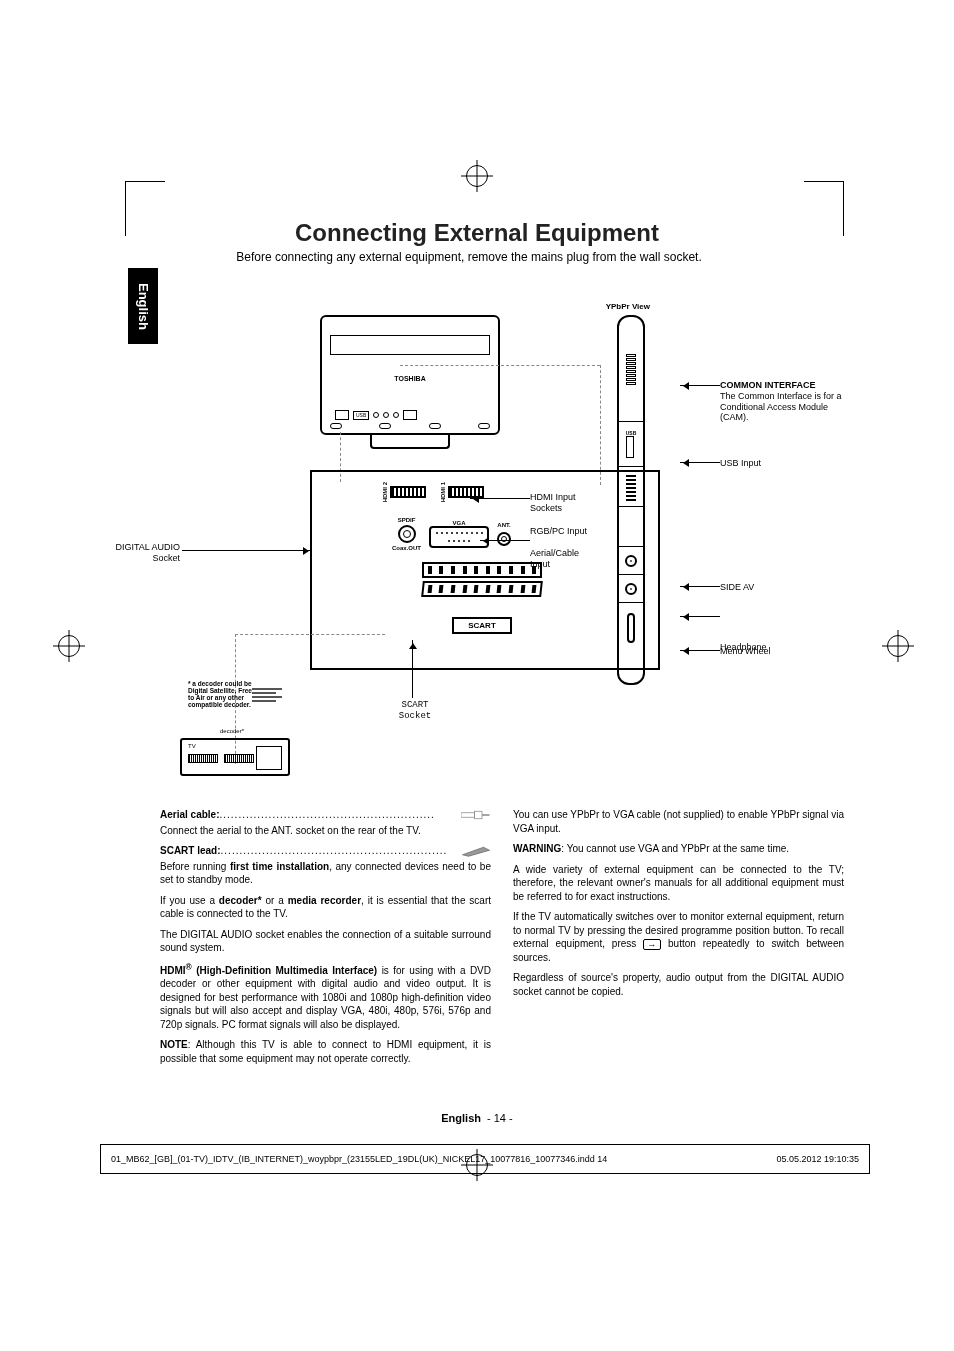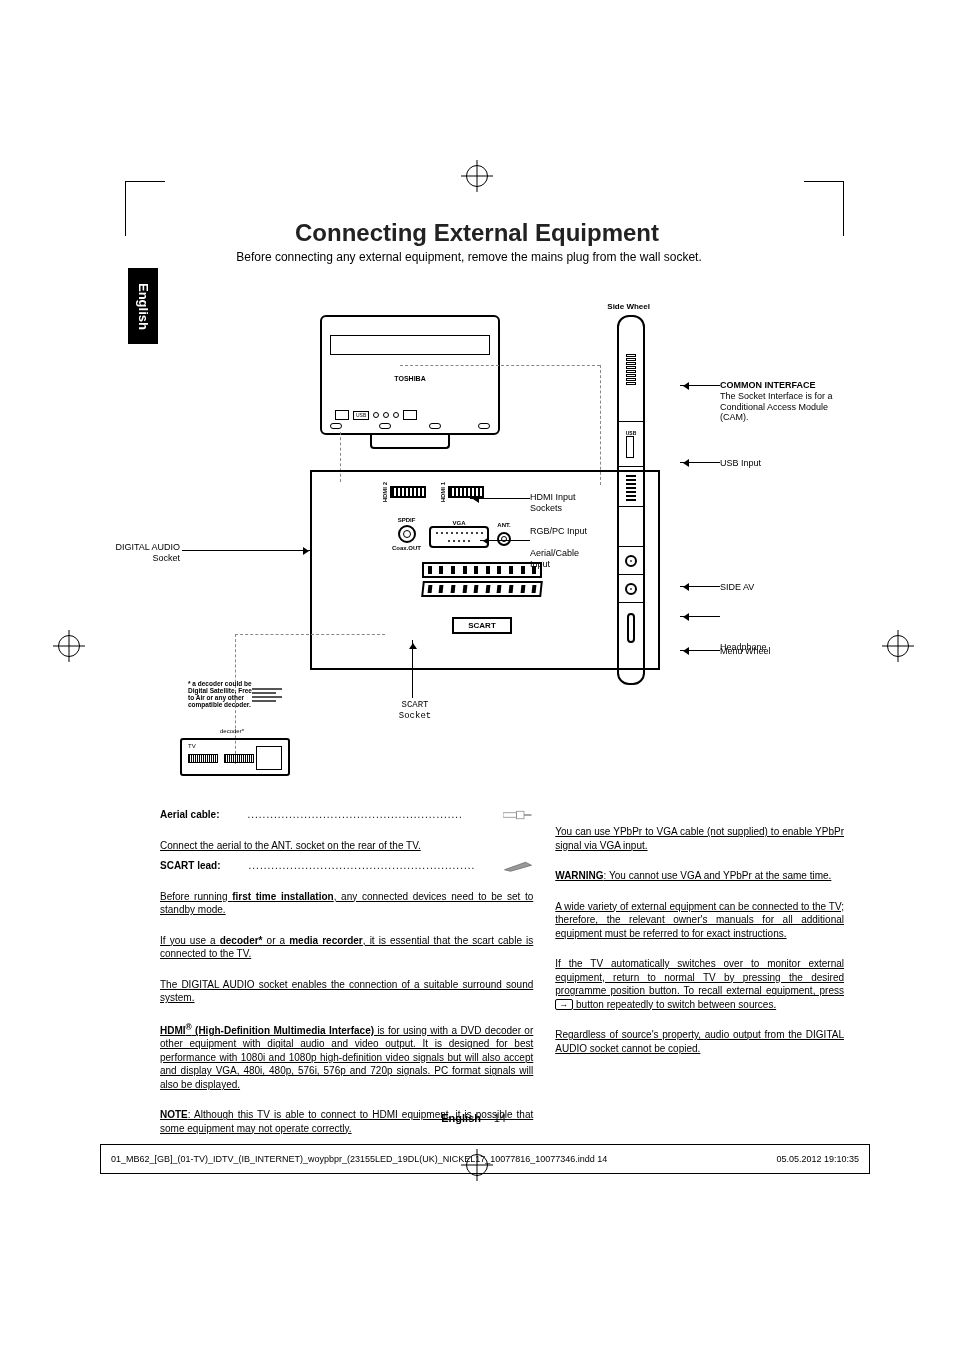--- a/index.html
+++ b/index.html
@@ -169,22 +169,22 @@
     position: absolute;
     top: 808px;
     left: 160px;
     right: 110px;
     display:flex; gap:22px;
     font-size: 10px;
     line-height: 1.35;
     text-align: justify;
   }
   .col { flex:1;}
-  .col p{margin:17px 0 7px 0;text-decoration:underline;}
-  .lead-line { display:flex; align-items:center; margin-bottom:2px;gap:28px;}
+  .col p{margin:0 0 7px 0;}
+  .lead-line { display:flex; align-items:center; margin-bottom:2px;}
   .lead-label{font-weight:bold; white-space:nowrap;}
   .lead-dots{flex:1; overflow:hidden; white-space:nowrap; letter-spacing:1px;}
   .lead-icon{width:30px;height:12px; display:flex;align-items:center;justify-content:flex-end;}
   .aerial-icon svg, .scart-icon svg{height:12px;}
   .button-icon{display:inline-block;width:18px;height:11px;border:1px solid #000;border-radius:2px;vertical-align:middle;position:relative;}
   .button-icon::after{content:'→';position:absolute;left:3px;top:-2px;font-size:9px;}
 
   .footer-pg {
     position:absolute; top:1112px; left:0; right:0; text-align:center; font-size:11px;
   }
@@ -315,21 +315,21 @@
               <span></span>
               <span></span>
               <span></span>
               <span></span>
             </div>
         </div>
         <div class="scart-label">SCART</div>
       </div>
     </div>
 
-    <div class="side-view-label">Side Wheel</div>
+    <div class="side-view-label">YPbPr View</div>
     <div class="side-view">
       <div class="sv-seg sv-ci">
           <span></span>
           <span></span>
           <span></span>
           <span></span>
           <span></span>
           <span></span>
           <span></span>
           <span></span>
@@ -350,21 +350,21 @@
       <div class="sv-seg sv-hp">
           <div class="sv-av-port"></div>
         </div>
       <div class="sv-seg sv-wheel">
           <div class="sv-wheel-ctrl"></div>
         </div>
     </div>
 
     <div class="callout callout-r" style="right:-60px; top:70px; width:130px;">
       <div class="callout-title">COMMON INTERFACE</div>
-      <div>The Socket Interface is for a Conditional Access Module (CAM).</div>
+      <div>The Common Interface is for a Conditional Access Module (CAM).</div>
     </div>
     <div class="arrow-h rev" style="right:70px; top:75px; width:40px;"></div>
     <div class="callout callout-r" style="right:-10px; top:148px; width:80px;">USB Input</div>
     <div class="arrow-h rev" style="right:70px; top:152px; width:40px;"></div>
     <div class="callout callout-r" style="right:200px; top:182px; width:60px;">HDMI Input Sockets</div>
     <div class="arrow-h rev" style="right:260px; top:188px; width:60px;"></div>
     <div class="callout callout-r" style="right:200px; top:216px; width:60px;">RGB/PC Input</div>
     <div class="callout callout-r" style="right:200px; top:238px; width:60px;">Aerial/Cable Input</div>
     <div class="arrow-h rev" style="right:260px; top:230px; width:50px;"></div>
     <div class="callout callout-r" style="right:-10px; top:272px; width:80px;">SIDE AV</div>

